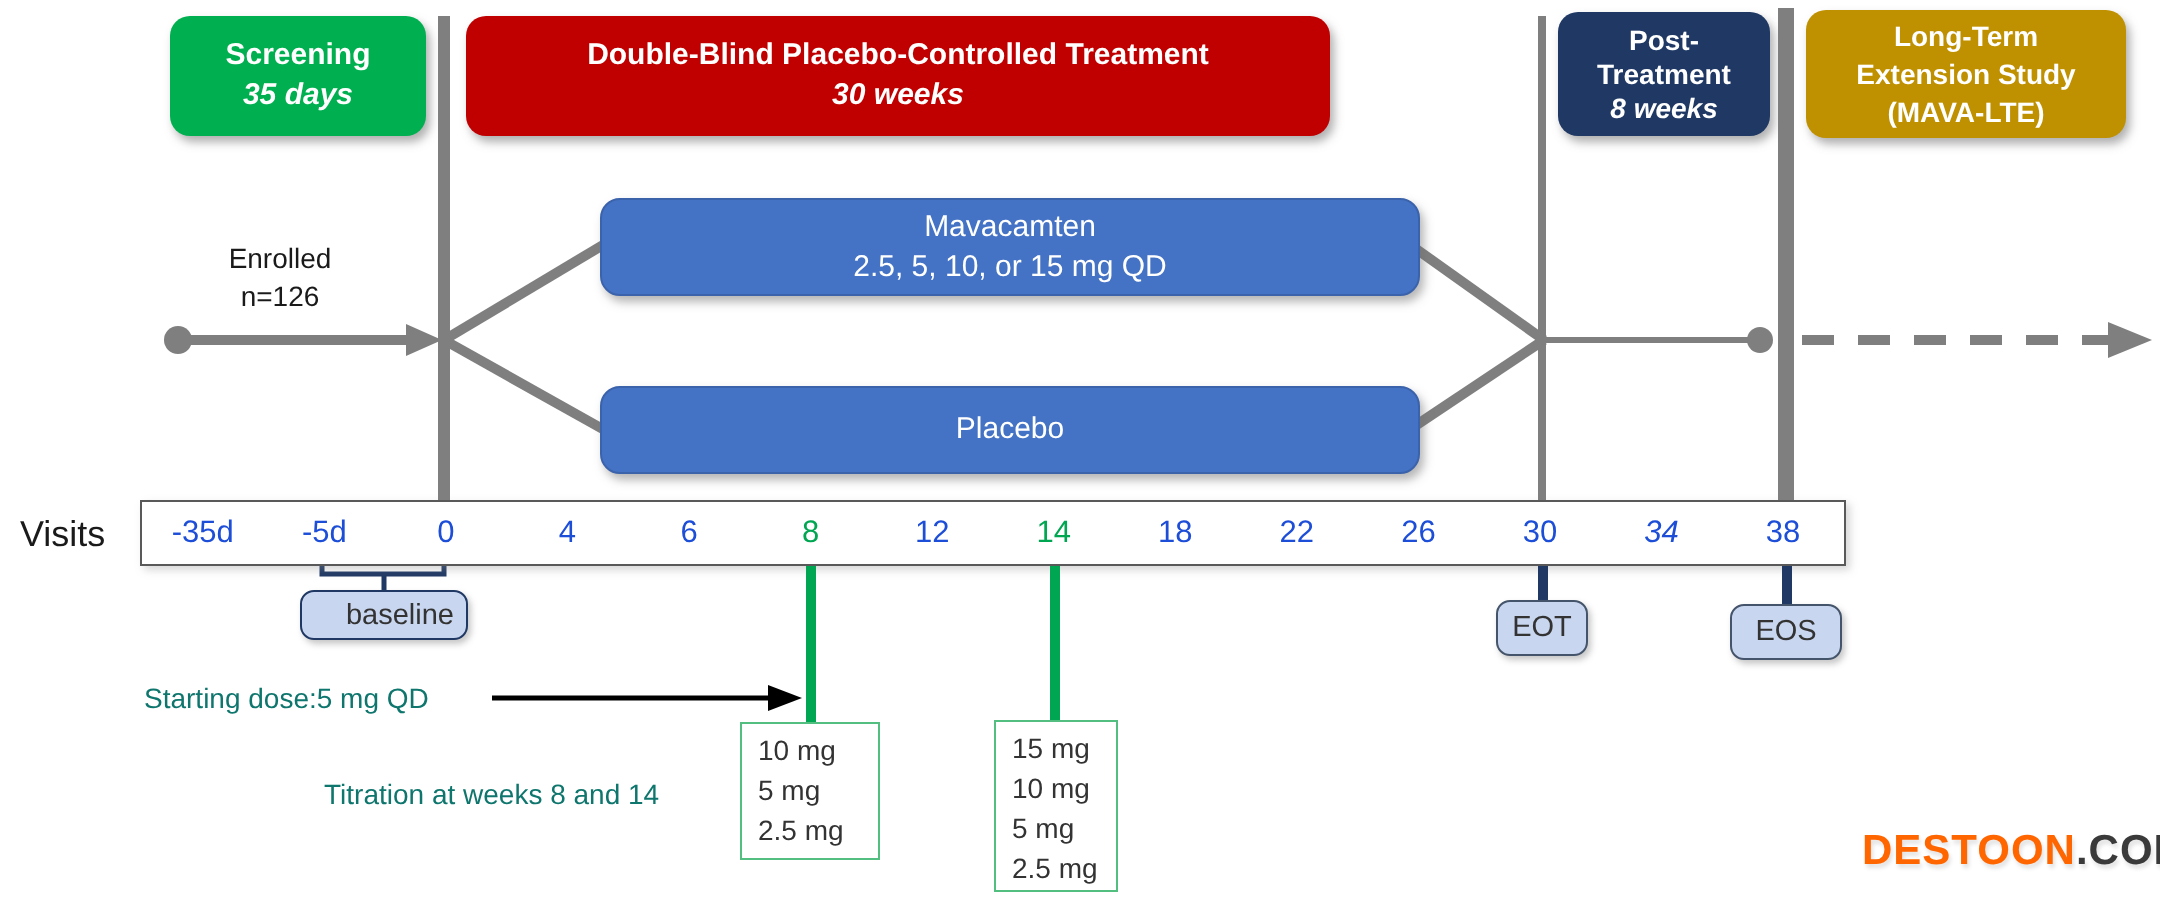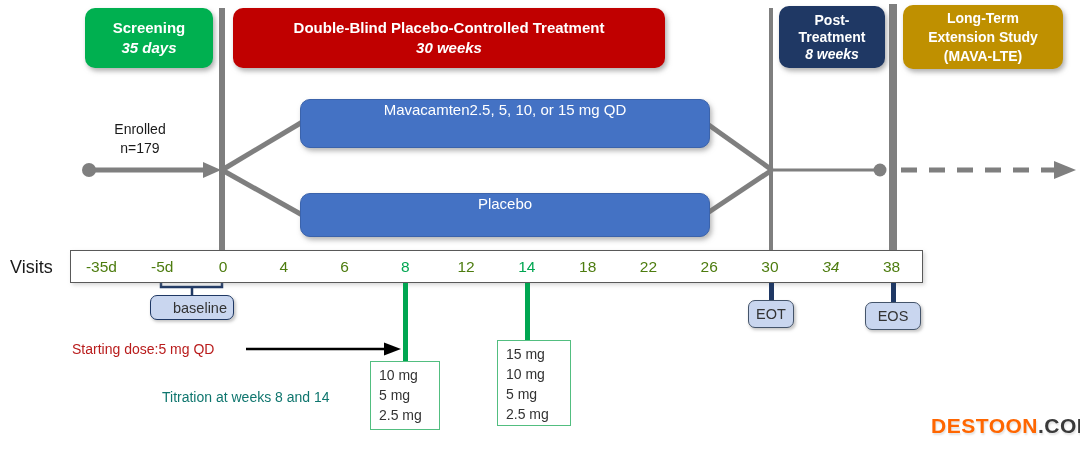--- a/index.html
+++ b/index.html
@@ -26,58 +26,58 @@
   .phase.post      { left:779px; top:6px; width:106px; height:62px; background:#1F3864; font-size:14px; line-height:17px; }
   .phase.lte       { left:903px; top:5px; width:160px; height:64px; background:#BF9000; font-size:14px; line-height:19px; }
 
   
   .enrolled { position:absolute; left:88px; top:120px; width:104px; z-index:2; text-align:center;
               font-size:14px; line-height:19px; color:#1a1a1a; }
 
   
   .arm { position:absolute; z-index:2; left:300px; width:410px; background:#4472C4; border:1px solid #3b63ab;
          border-radius:10px; color:#fff; font-size:15px; line-height:20px; text-align:center;
-         display:flex; flex-direction:row; justify-content:center;
+         display:flex; flex-direction:column; justify-content:center;
          box-shadow:2px 3px 5px rgba(110,110,110,.5); }
   .arm.mava    { top:99px;  height:49px; }
   .arm.placebo { top:193px; height:44px; }
 
   
   .visits-label { position:absolute; left:10px; top:257px; z-index:2; font-size:18px; color:#1a1a1a; }
   .timeline { position:absolute; left:70px; top:250px; width:853px; height:33px; z-index:2;
               background:#fff; border:1.5px solid #595959; display:flex; align-items:center;
               box-shadow:2px 2px 4px rgba(140,140,140,.35); }
-  .timeline .cell { flex:1; text-align:center; font-size:15.5px; color:#4d7c0f; }
+  .timeline .cell { flex:1; text-align:center; font-size:15.5px; color:#1d4ed8; }
   .timeline .cell.green { color:#00A651; }
   .timeline .cell.italic { font-style:italic; }
 
   
   .gline { position:absolute; background:#00A651; z-index:2; width:5px; }
   .gline.g8  { left:403px; top:283px; height:78px; }
   .gline.g14 { left:525px; top:283px; height:77px; }
   .ntick { position:absolute; background:#1F3864; z-index:2; width:5px; }
   .ntick.n30 { left:769px; top:283px; height:17px; }
   .ntick.n38 { left:891px; top:283px; height:19px; }
 
   
   .pill { position:absolute; z-index:3; background:#C9D6EF; border:1.6px solid #44546A; border-radius:7px;
           text-align:center; color:#333; font-size:14.5px; box-shadow:1.5px 2px 3px rgba(130,130,130,.45);
           display:flex; align-items:center; justify-content:center; }
   .pill.baseline { left:150px; top:295px; width:84px; height:25px; border-color:#1F3864;padding-left:16px; }
   .pill.eot { left:748px; top:300px; width:46px; height:28px; }
   .pill.eos { left:865px; top:302px; width:56px; height:28px; }
 
   
-  .startdose { position:absolute; left:72px; top:341px; z-index:2; font-size:14px; color:#b91c1c; }
+  .startdose { position:absolute; left:72px; top:341px; z-index:2; font-size:14px; color:#0f766e; }
   .titration { position:absolute; left:162px; top:389px; z-index:2; font-size:14px; color:#0f766e; }
 
   .dosebox { position:absolute; z-index:3; background:#fff; border:1.8px solid #52BE80;
              font-size:14px; line-height:20px; color:#333; padding:3px 4px 0 8px; }
   .dosebox.w8  { left:370px; top:361px; width:70px; height:69px; }
-  .dosebox.w14 { left:497px; top:340px; width:74px; height:86px; }
+  .dosebox.w14 { left:497px; top:360px; width:62px; height:86px; }
 
   
   .watermark { position:absolute; left:903px; top:414px; z-index:4; font-size:21px; font-weight:800;
                letter-spacing:.5px; text-shadow:1px 2px 2px rgba(0,0,0,.12);margin-left:28px; }
   .watermark .orange { color:#FF6600; }
   .watermark .dark { color:#3A3A3A; }
 </style>
 </head>
 <body>
 
@@ -124,21 +124,21 @@
     <div class="it">8 weeks</div>
   </div>
   <div class="phase lte">
     <div>Long-Term</div>
     <div>Extension Study</div>
     <div>(MAVA-LTE)</div>
   </div>
 
   <div class="enrolled">
     <div>Enrolled</div>
-    <div>n=179</div>
+    <div>n=126</div>
   </div>
 
   <div class="arm mava">
     <div>Mavacamten</div>
     <div>2.5, 5, 10, or 15 mg QD</div>
   </div>
   <div class="arm placebo">
     <div>Placebo</div>
   </div>
 

